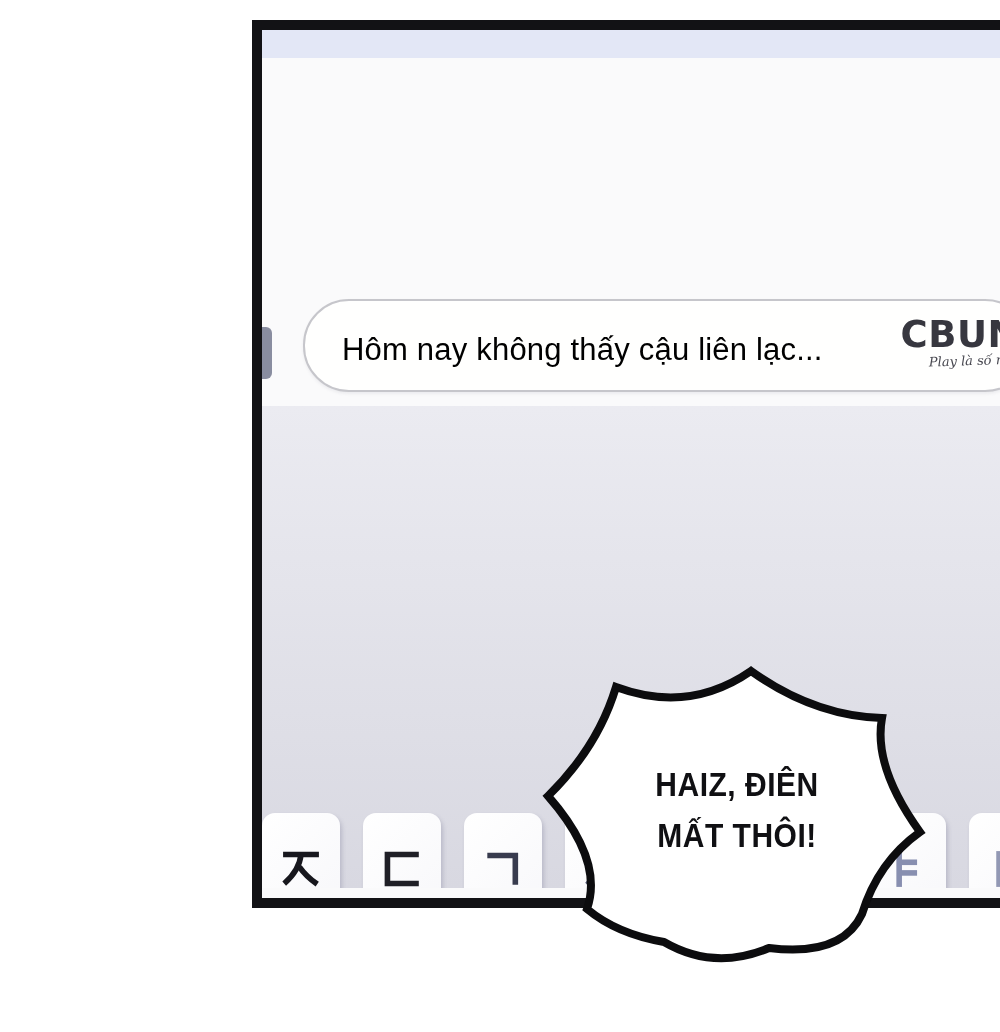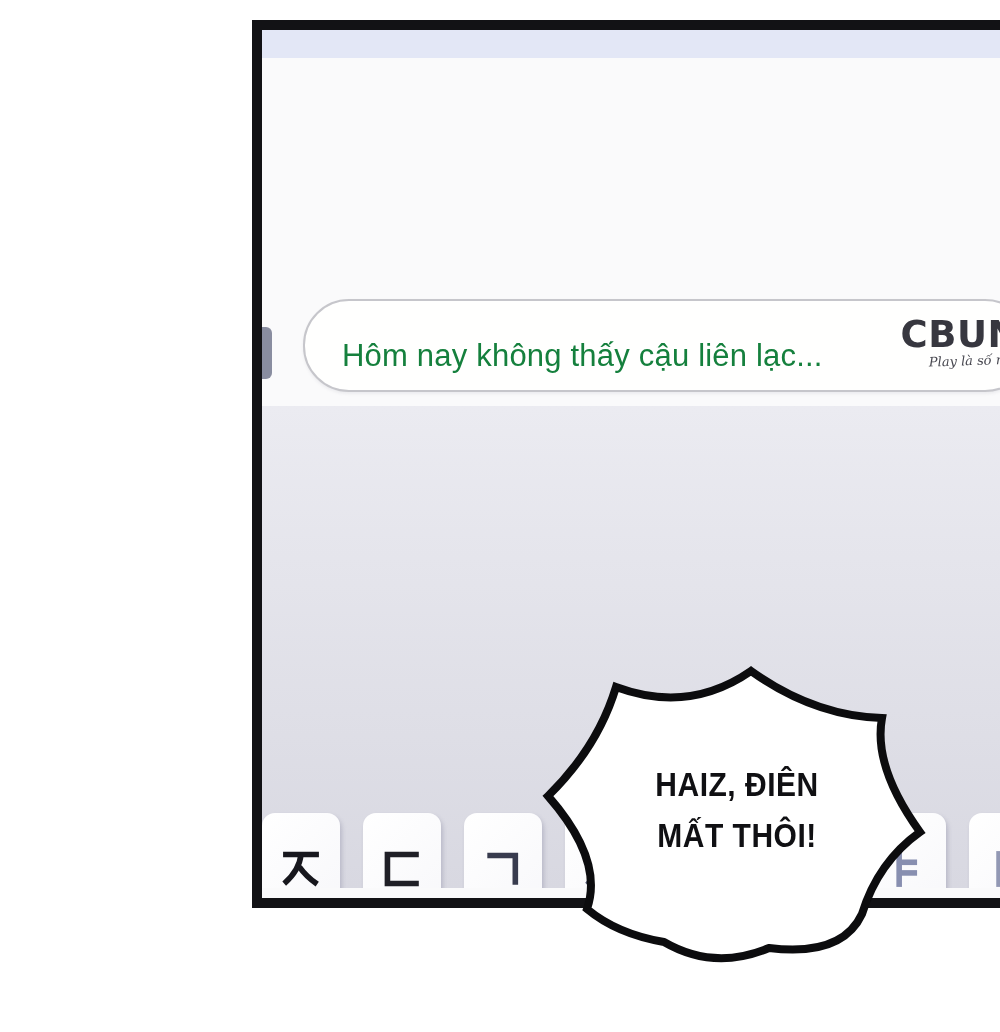--- a/index.html
+++ b/index.html
@@ -20,22 +20,22 @@
     position:absolute;left:-1px;top:297px;width:11px;height:52px;
     background:#898da0;border-radius:0 6px 6px 0;
   }
   
   .pill{
     position:absolute;left:41px;top:269px;width:724px;height:89px;
     background:#fffffe;border:2px solid #c6c6cb;border-radius:46px;
     box-shadow:0 2px 3px rgba(120,120,140,0.10);
   }
   .pill-text{
-    position:absolute;left:37px;top:10px;height:89px;line-height:89px;
-    font-size:31px;color:#15803d;letter-spacing:0.2px;white-space:nowrap;
+    position:absolute;left:37px;top:4px;height:89px;line-height:89px;
+    font-size:31px;color:#000000;letter-spacing:0.2px;white-space:nowrap;
   }
   .watermark{position:absolute;left:585px;top:12px;width:170px;text-align:center;}
   .wm-brand{
     font-size:37px;font-weight:bold;color:#37373f;letter-spacing:0.5px;
     font-family:"DejaVu Sans", sans-serif;
   }
   .wm-tagline{
     font-size:13px;font-style:italic;color:#47474f;margin-top:-3px;
     font-family:"DejaVu Serif", serif;transform:rotate(-2deg);
   }

